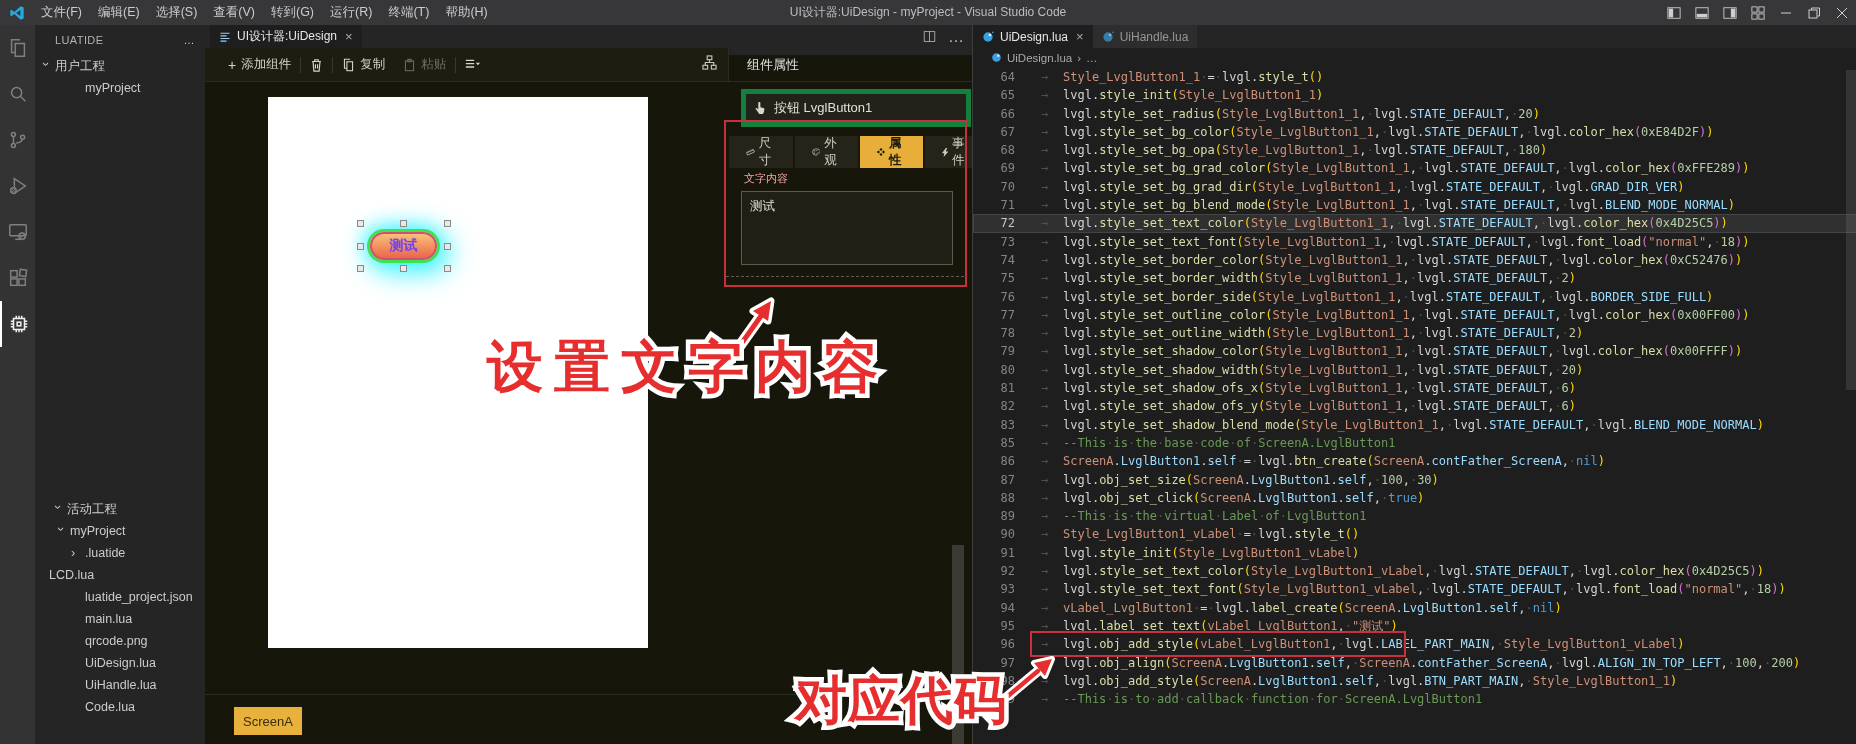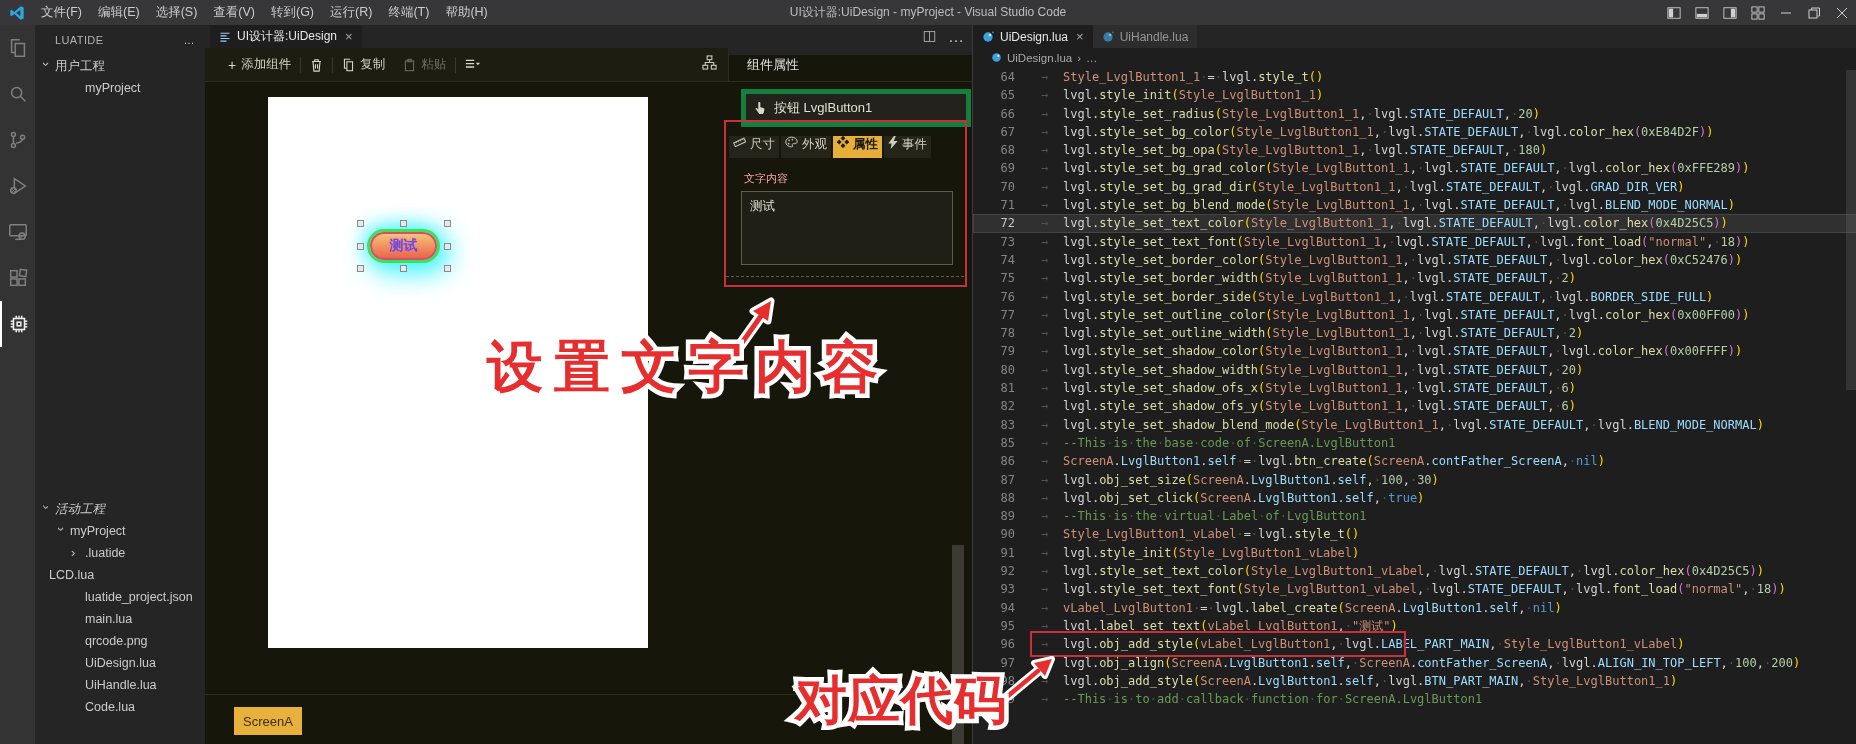--- a/index.html
+++ b/index.html
@@ -58,21 +58,21 @@
           box-shadow:0 0 0 3px rgba(60,225,70,.95), 6px 6px 26px 7px rgba(0,240,255,.75), -4px -4px 18px 3px rgba(0,240,255,.45);
           cursor:move;}
   .sel{position:absolute;left:92px;top:126px;width:88px;height:46px;pointer-events:none;}
   .handle{position:absolute;width:7px;height:7px;background:#e8e8e8;border:1px solid #8a8a8a;box-sizing:border-box;pointer-events:auto;}
 
   .sel-widget{position:absolute;left:536px;top:64px;width:220px;height:28px;background:#22221a;
               border:5px solid #15803d;display:flex;align-items:center;gap:8px;color:#e0e0d4;font-size:13px;cursor:pointer;}
   .sel-widget svg{margin-left:8px;}
 
   .ptabs{position:absolute;left:524px;top:111px;display:flex;gap:2px;}
-  .ptab{height:22px;display:flex;align-items:flex-start;gap:4px;padding:0 4px;background:#24241a;color:#cfcfbf;font-size:12.5px;cursor:pointer;}
+  .ptab{height:32px;display:flex;align-items:center;gap:4px;padding:0 17px;background:#24241a;color:#cfcfbf;font-size:12.5px;cursor:pointer;}
   .ptab.active{background:#e7ae3a;color:#1d1d10;font-weight:bold;}
   .field-label{position:absolute;left:539px;top:146px;color:#fca5a5;font-size:11px;}
   .field-area{position:absolute;left:536px;top:166px;width:212px;height:74px;background:#1f1f15;
               border:1px solid #5c5c50;color:#e4e4d6;font-size:12.5px;padding:6px 8px;box-sizing:border-box;
               font-family:"Liberation Sans",sans-serif;resize:none;outline:none;}
   .dash-line{position:absolute;left:521px;top:251px;width:238px;border-bottom:1px dashed #5e5e50;}
 
   .bottom-sep{position:absolute;left:0;top:669px;width:767px;border-top:1px solid #2c2c1e;}
   .screen-tab{position:absolute;left:29px;top:682px;width:68px;height:28px;background:#e8b13c;color:#3c2f0e;
               font-size:13px;display:flex;align-items:center;justify-content:center;cursor:pointer;}
@@ -236,21 +236,21 @@
         <div class="sb-row" style="padding-left: 6px;">
           <span class="chev down">›</span>
           <span>用户工程</span>
         </div>
         <div class="sb-row" style="padding-left: 36px;">
           <span class="chev"></span>
           <span>myProject</span>
         </div>
       </div>
     <div class="sb-sec2" id="tree-active">
-        <div class="sb-row" style="padding-left: 6px; font-style: italic;">
+        <div class="sb-row" style="padding-left: 18px;">
           <span class="chev down">›</span>
           <span>活动工程</span>
         </div>
         <div class="sb-row" style="padding-left: 21px;">
           <span class="chev down">›</span>
           <span>myProject</span>
         </div>
         <div class="sb-row" style="padding-left: 36px;">
           <span class="chev">›</span>
           <span>.luatide</span>

